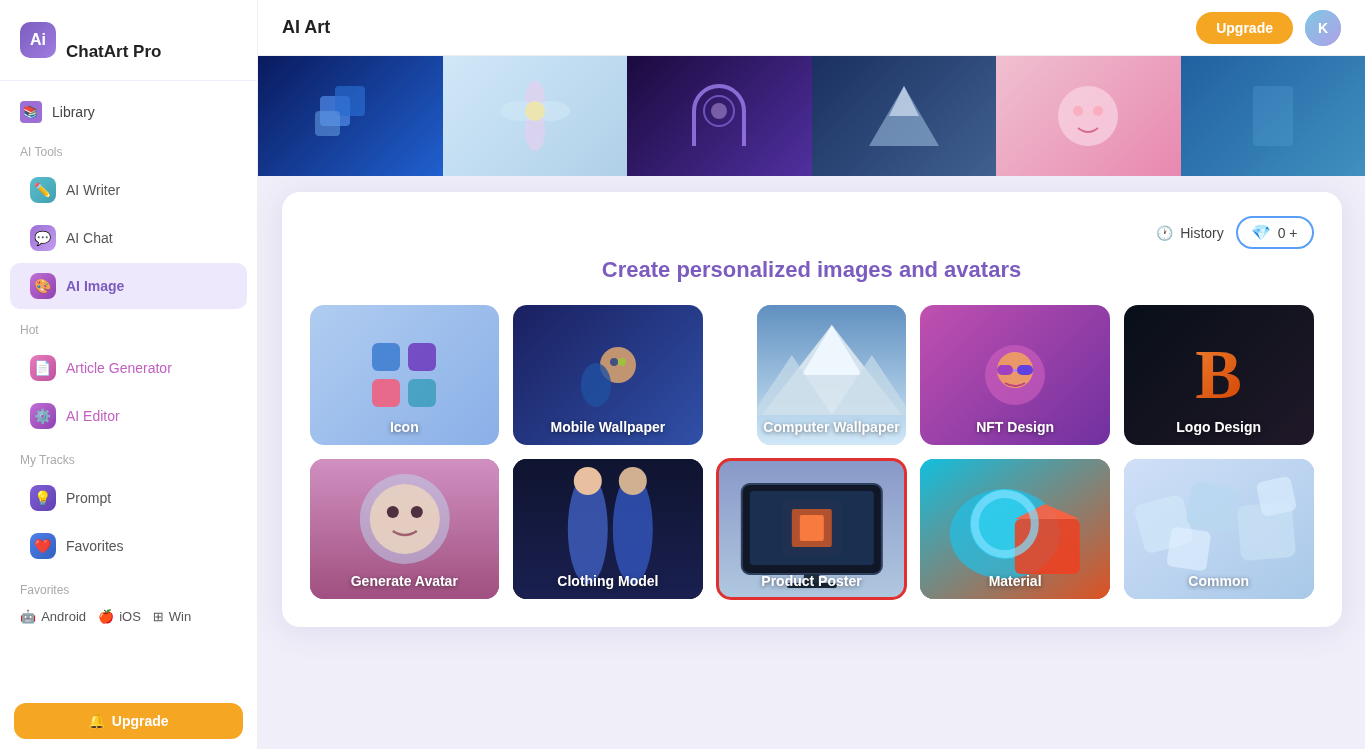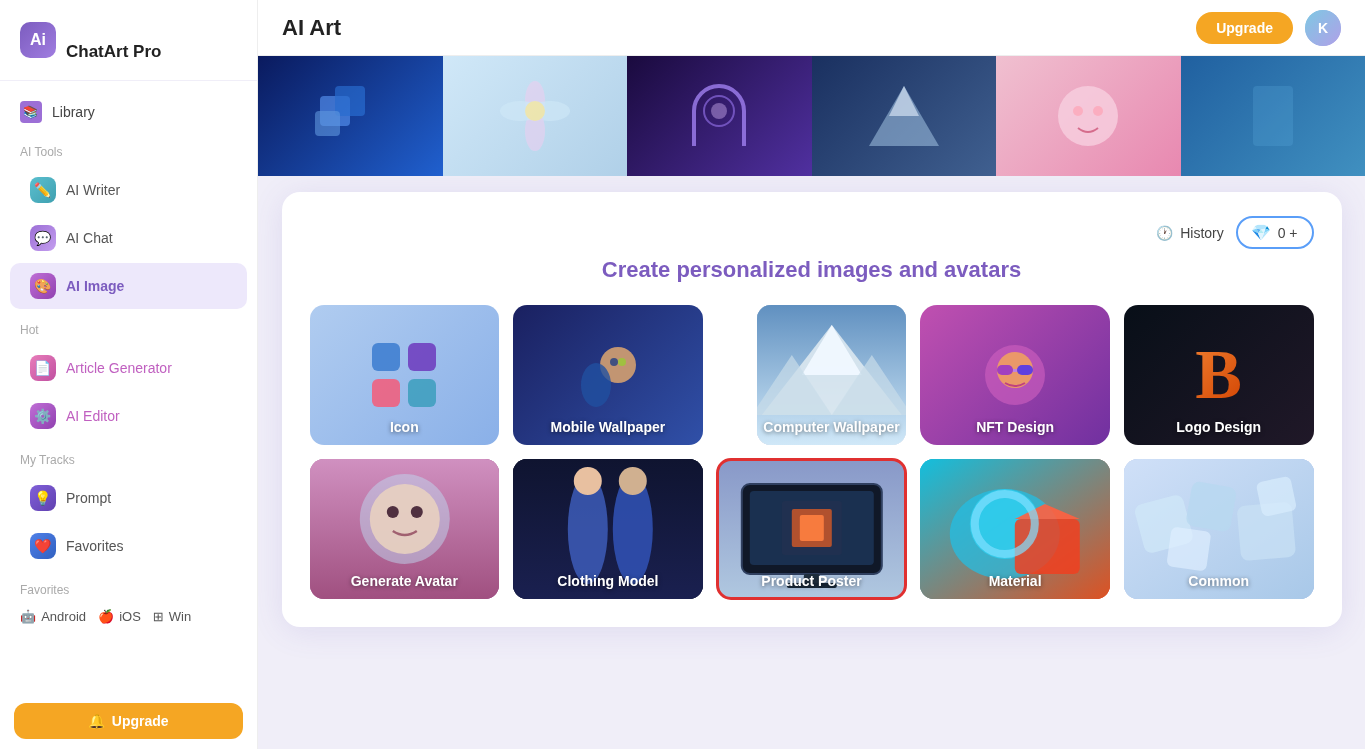--- a/index.html
+++ b/index.html
@@ -101,21 +101,21 @@
     
     .topbar {
       background: #fff;
       display: flex;
       align-items: center;
       justify-content: space-between;
       padding: 0 24px;
       height: 56px;
       border-bottom: 1px solid #eee;
     }
-    .page-title { font-size: 22px; font-weight: 700; color: #222; text-align: center; }
+    .page-title { font-size: 18px; font-weight: 700; color: #222; text-align: center; }
     .topbar-right { display: flex; align-items: center; gap: 12px; }
     .upgrade-btn {
       background: #f5a623;
       color: #fff;
       border: none;
       border-radius: 20px;
       padding: 8px 20px;
       font-size: 14px;
       font-weight: 700;
       cursor: pointer;
@@ -222,21 +222,21 @@
       color: #fff;
       font-size: 14px;
       font-weight: 700;
       text-shadow: 0 1px 4px rgba(0,0,0,0.5);
     }
 
     
     .bg-icon { background: linear-gradient(135deg, #c0d8f8, #8ab0e8); }
     .bg-mobile { background: linear-gradient(135deg, #1a3060, #3050a0); }
     .bg-computer { background: linear-gradient(135deg, #8090b8, #b0c0e0); margin-left: 40px; }
-    .bg-nft { background: linear-gradient(135deg, #d060c0, #804090); border-radius: 17px; }
+    .bg-nft { background: linear-gradient(135deg, #d060c0, #804090); }
     .bg-logo { background: linear-gradient(135deg, #101820, #302840); }
     .bg-avatar { background: linear-gradient(135deg, #d0a0c0, #b070a0); }
     .bg-clothing { background: linear-gradient(135deg, #101830, #202848); }
     .bg-poster { background: linear-gradient(135deg, #8090c0, #b0c0e0); }
     .bg-material { background: linear-gradient(135deg, #20c0e0, #ff6030); }
     .bg-common { background: linear-gradient(135deg, #c0d0f0, #a0b8e8); }
 
     
     .card-visual {
       width: 100%; height: 100%;

